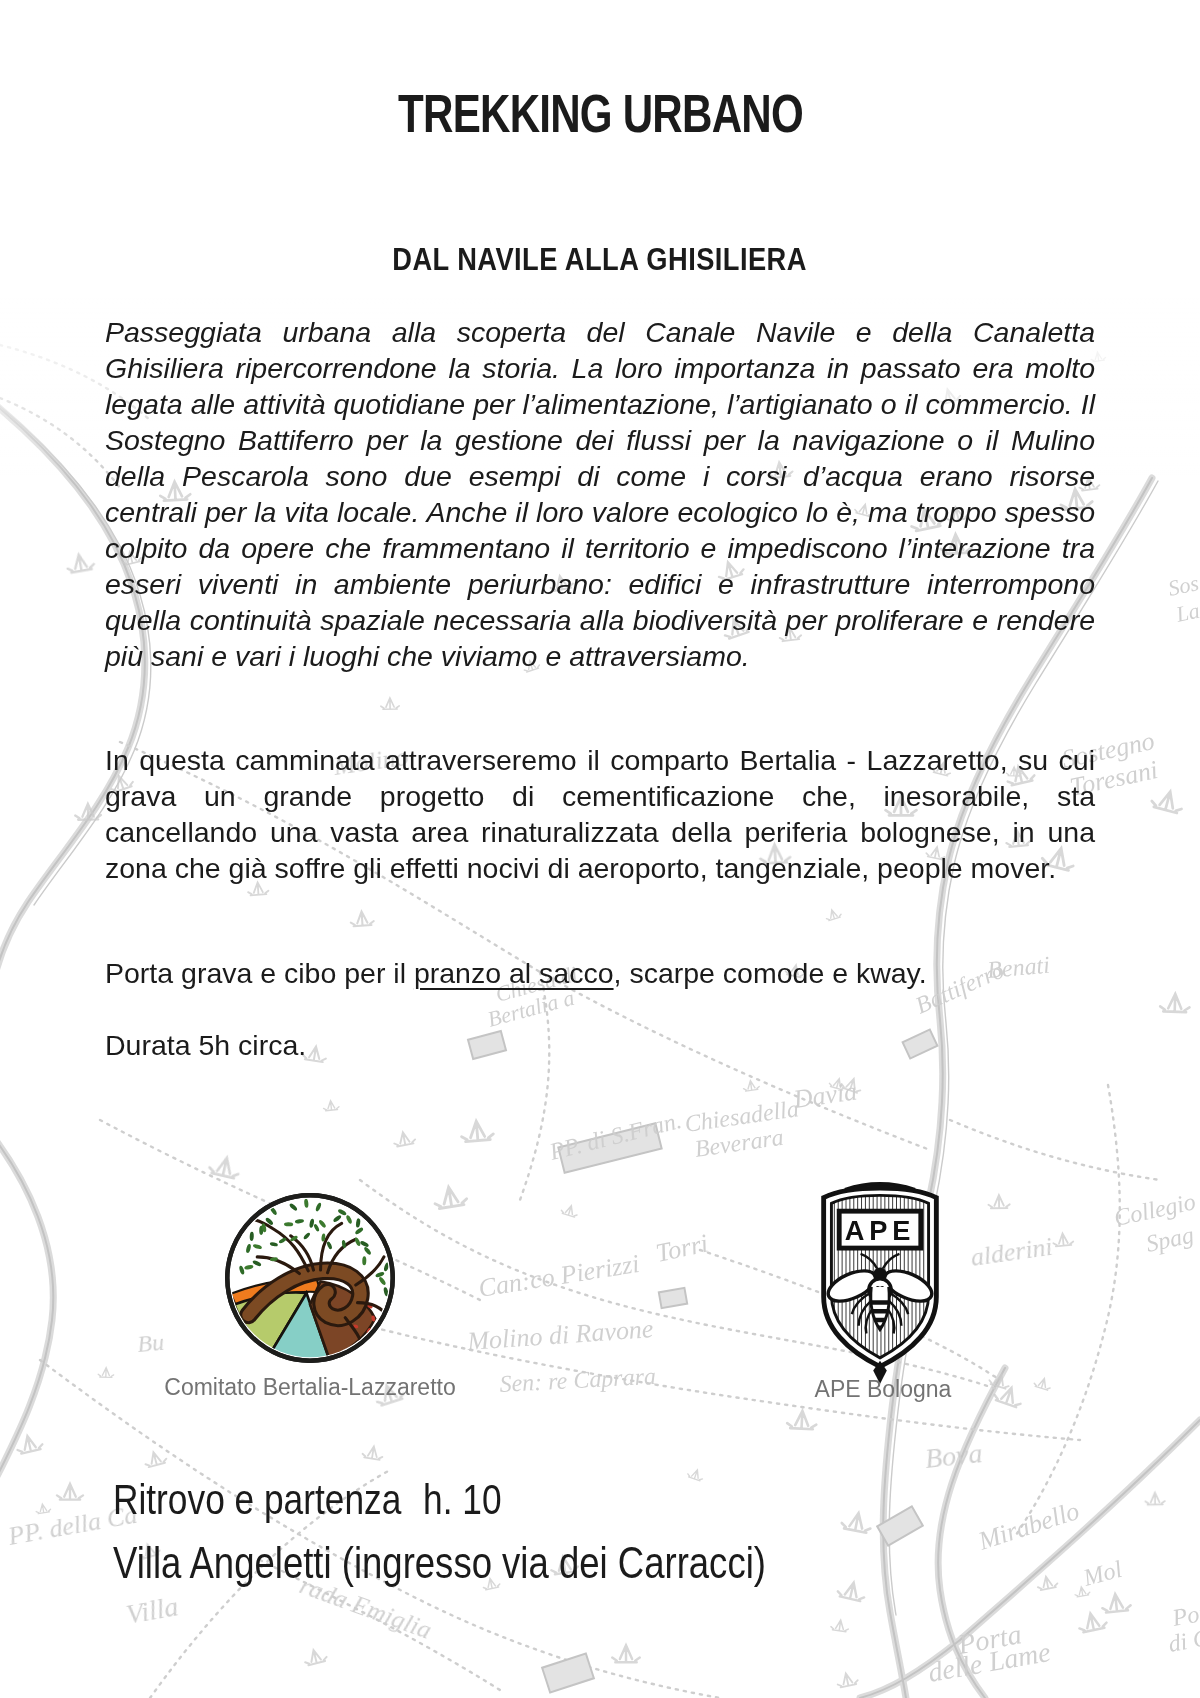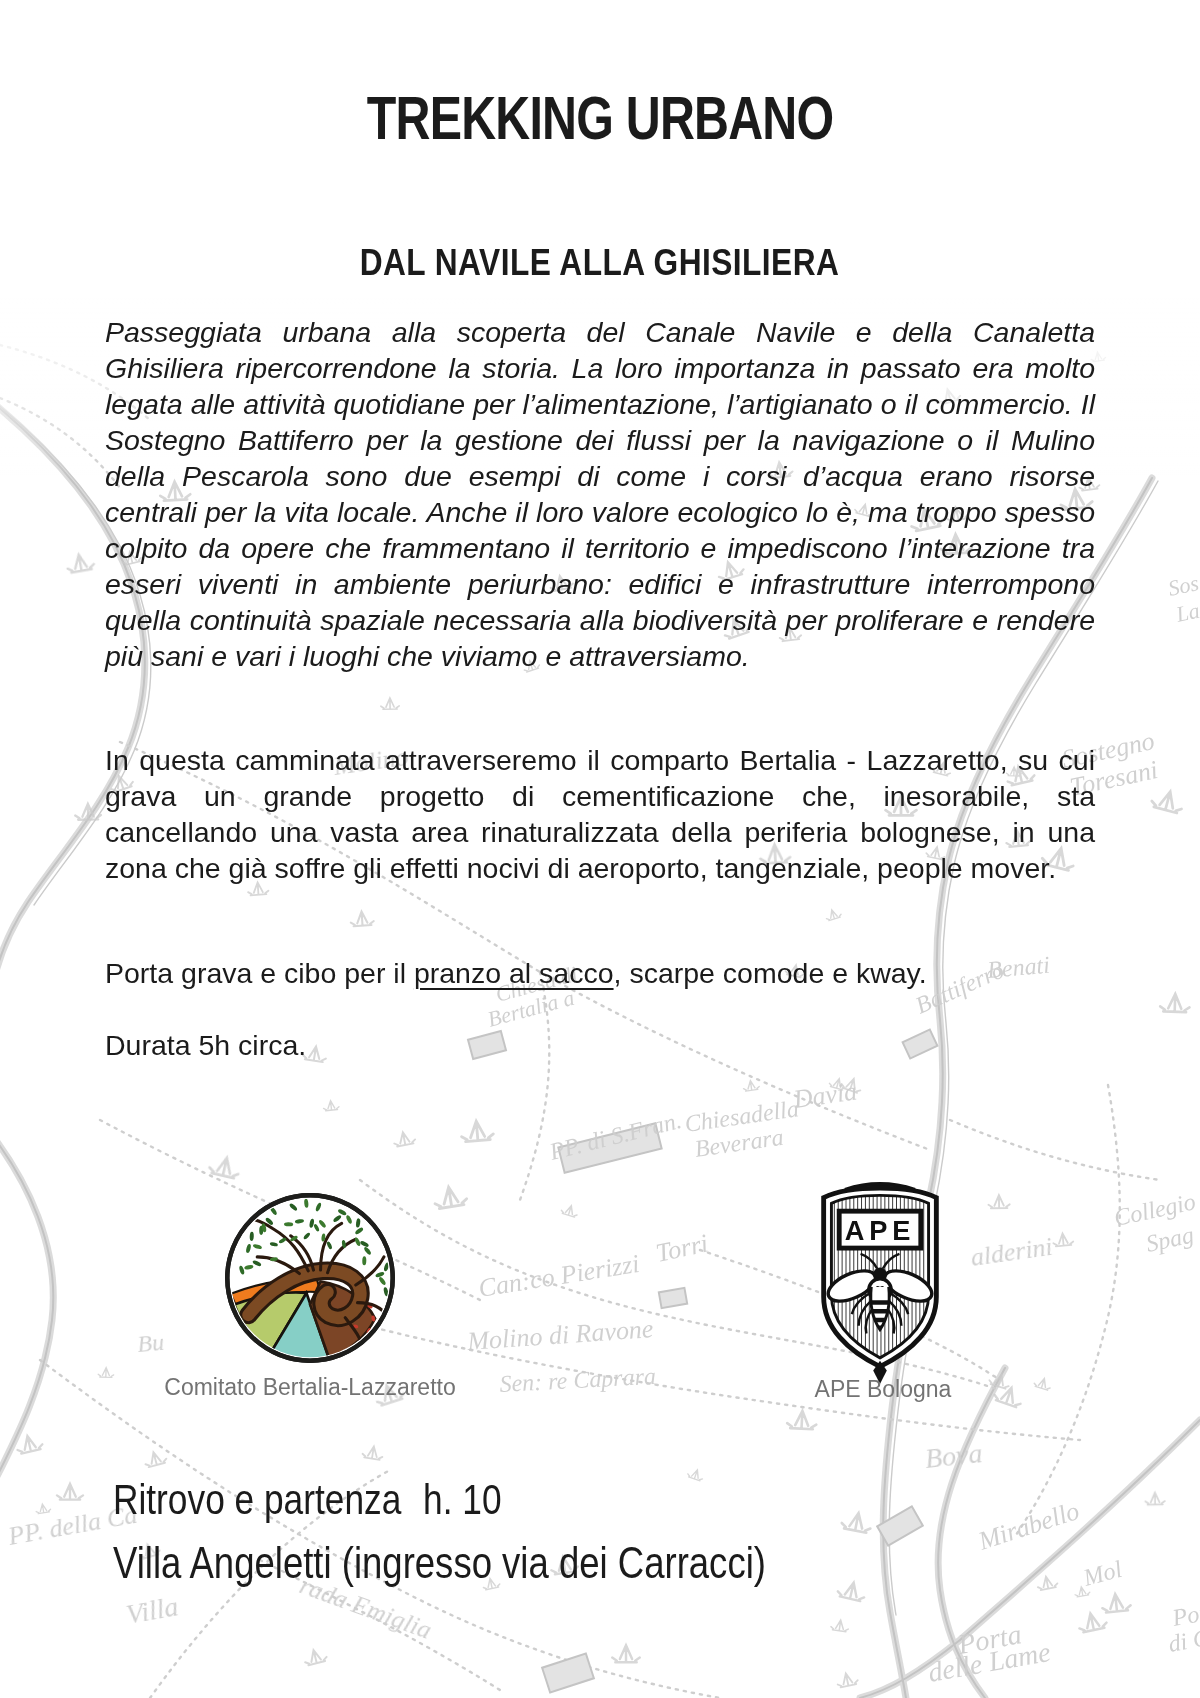--- a/index.html
+++ b/index.html
@@ -8,24 +8,24 @@
     font-family:"Liberation Sans",sans-serif;color:#1b1b1b;
   }
   #map-svg{position:absolute;top:0;left:0;z-index:0;}
   .map-label{font-family:"Liberation Serif",serif;font-style:italic;fill:#b0b0b0;}
   .map-fade{position:absolute;top:0;left:0;right:0;height:480px;z-index:1;pointer-events:none;
     background:linear-gradient(180deg,#fff 0px,#fff 295px,rgba(255,255,255,0.55) 390px,rgba(255,255,255,0) 480px);}
   .content{position:absolute;inset:0;z-index:2;}
 
   .center-line{position:absolute;width:100%;text-align:center;white-space:nowrap;}
   .cond{display:inline-block;transform:scaleX(0.78);transform-origin:50% 50%;}
-  .title{top:82px;font-size:62px;font-weight:bold;letter-spacing:-1px;}
+  .title{top:82px;font-size:54px;font-weight:bold;letter-spacing:-1px;}
   .date{top:176px;font-size:58px;font-weight:bold;}
   .date .cond{transform:scaleX(0.85);}
-  .subtitle{top:242px;font-size:36px;font-weight:bold;}
+  .subtitle{top:242px;font-size:31px;font-weight:bold;}
   .subtitle .cond{transform:scaleX(0.88);letter-spacing:0.5px;}
 
   .para{position:absolute;left:105px;width:990px;font-size:28.5px;line-height:36px;text-align:justify;}
   #para1{top:314px;font-style:italic;}
   #para2{top:742px;}
   .note-line{position:absolute;left:105px;width:1040px;font-size:28.5px;text-align:left;}
   #notes{top:957px;}
   #duration{top:1001px;margin-top:28px;}
   .ul{text-decoration:underline;text-decoration-thickness:2px;text-underline-offset:5px;}
 

